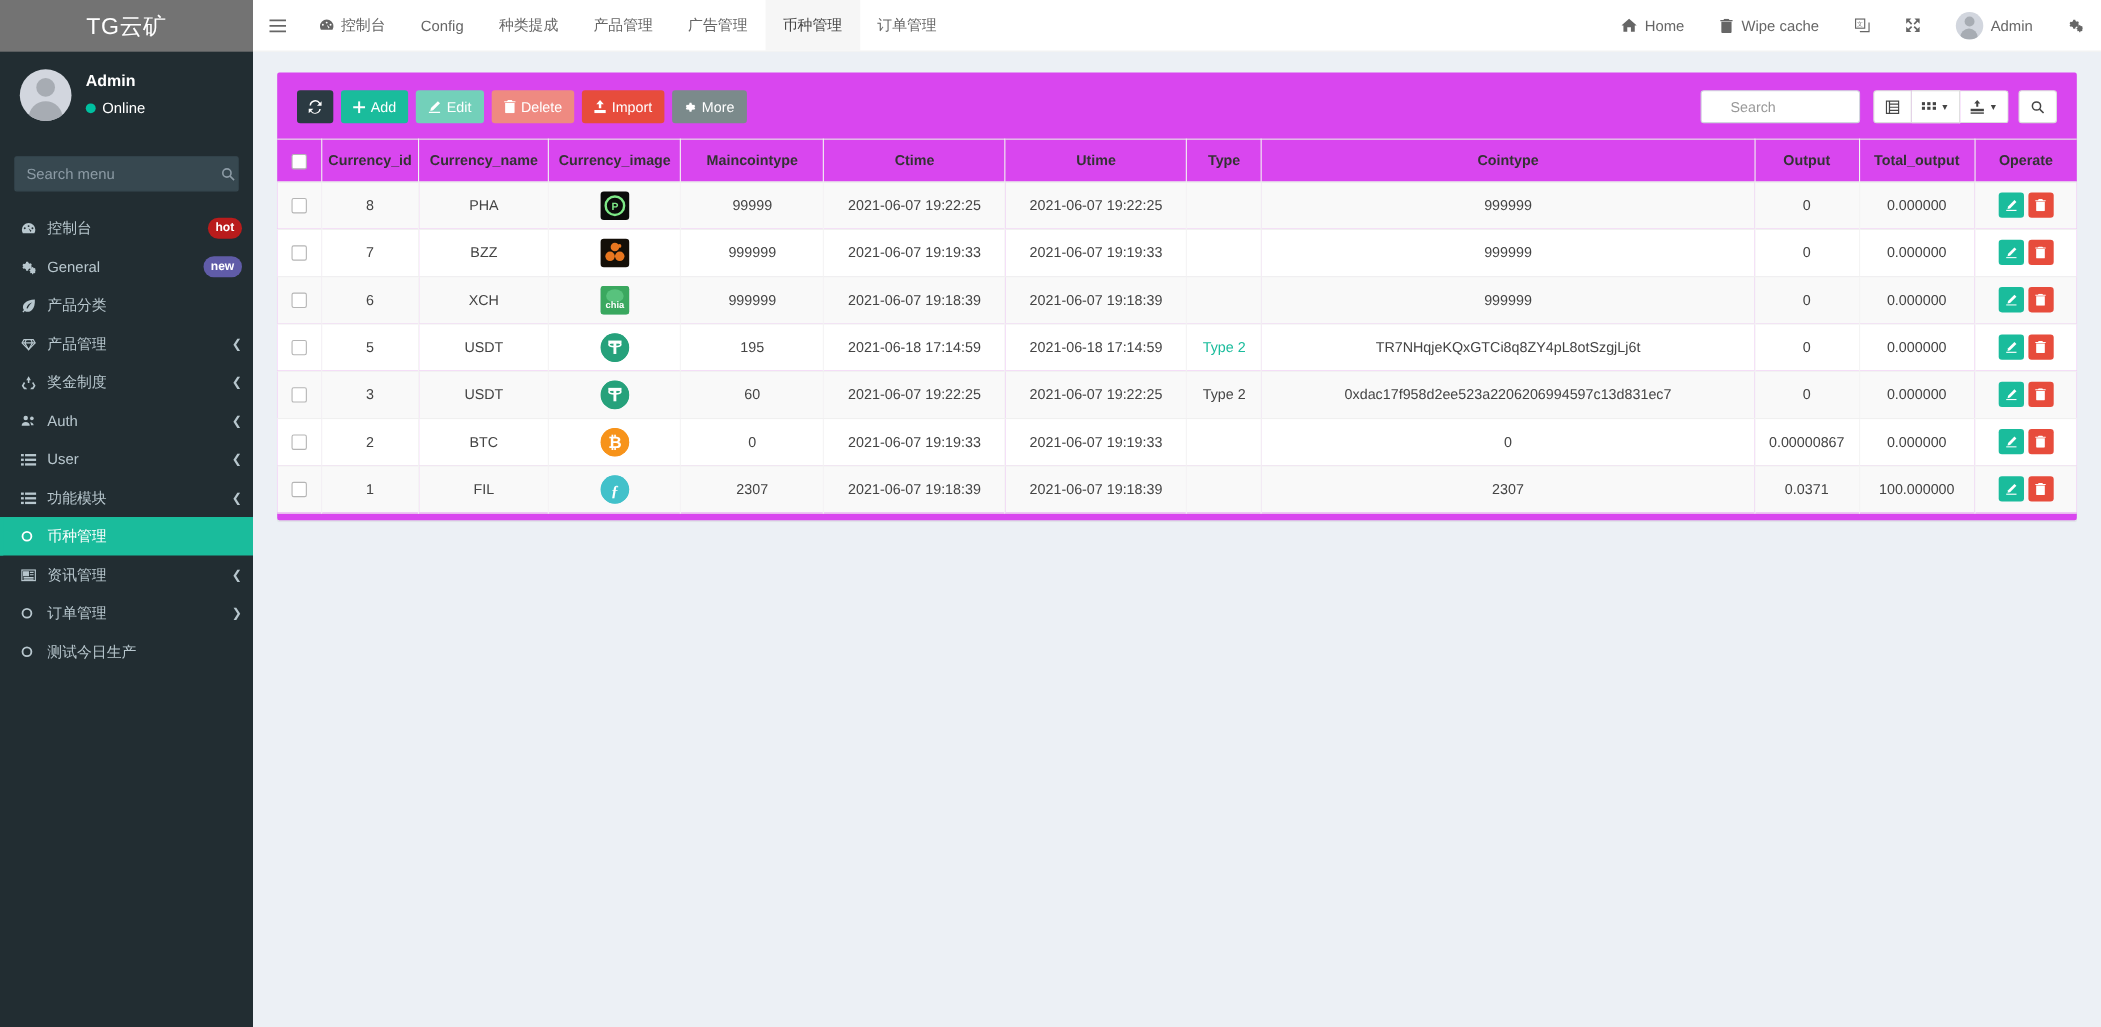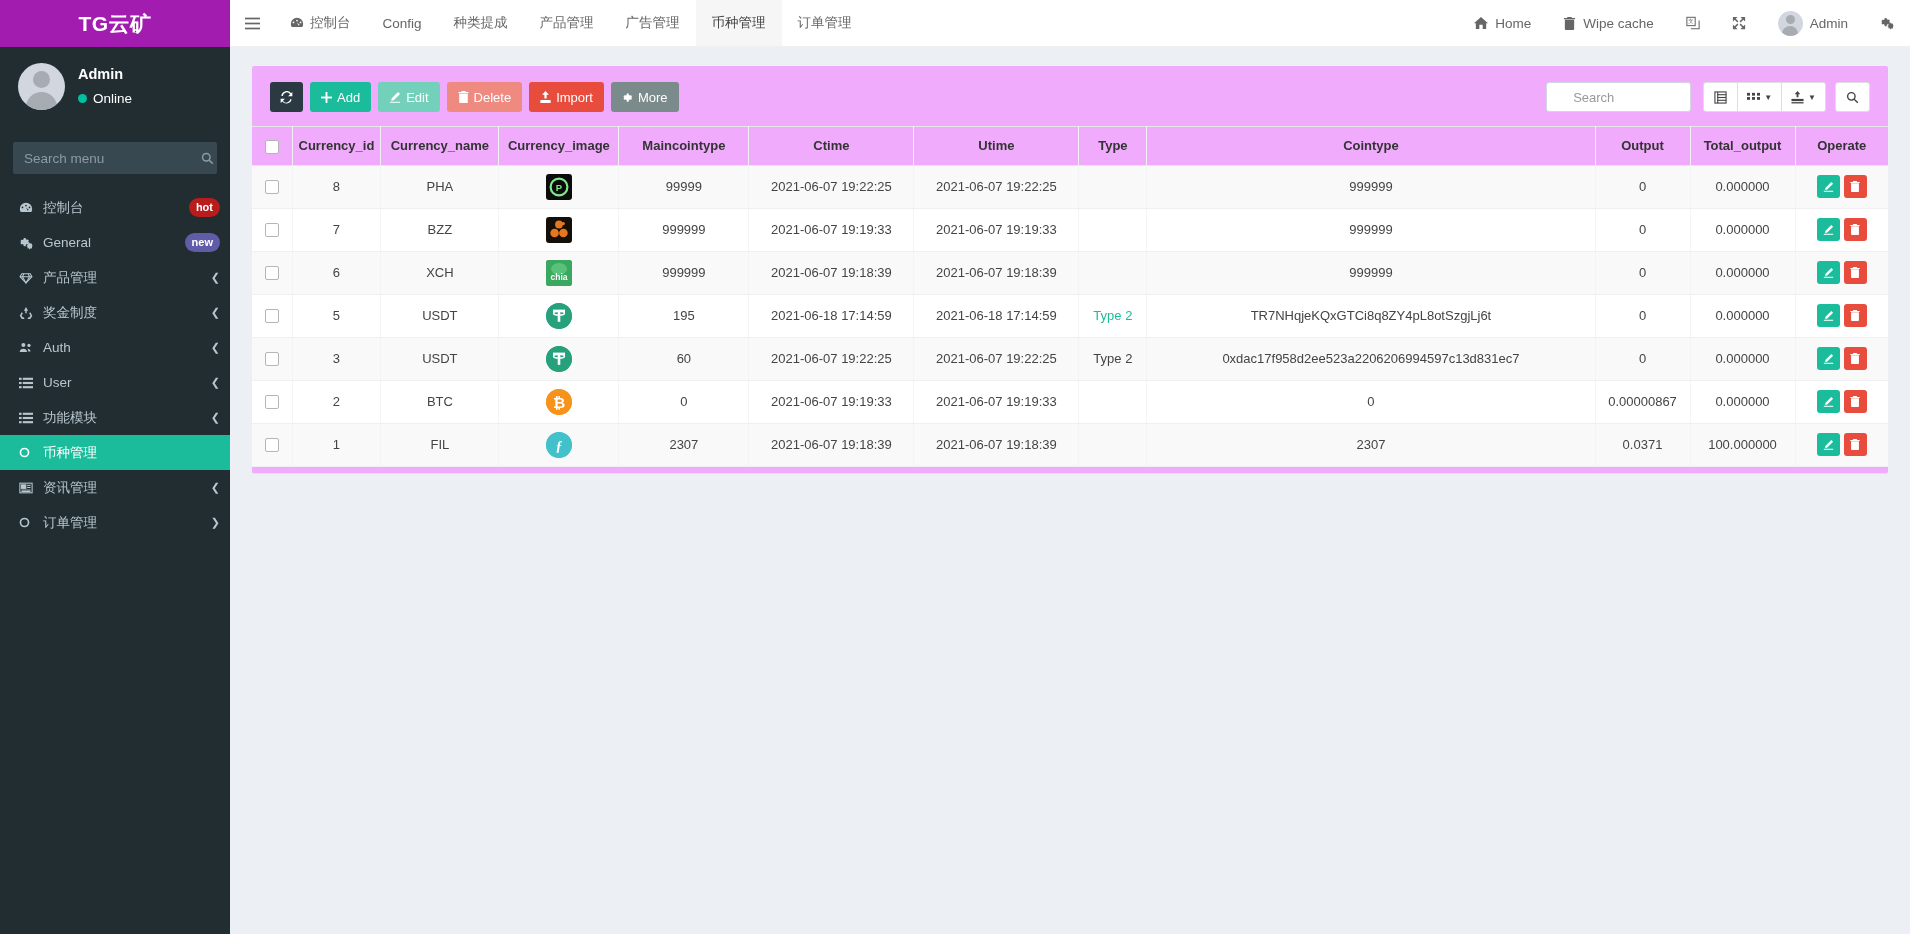--- a/index.html
+++ b/index.html
@@ -15,23 +15,23 @@
   #sidebar {
     width: 230px; height: 934px;
     background: #222d32;
     flex: 0 0 230px;
     overflow: hidden;
     position: relative;
   }
   .brand {
     height: 47px;
     display: flex; align-items: center; justify-content: center;
-    color: #fff; font-size: 21px; font-weight: 700;
+    color: #fff; font-size: 21px; font-weight: 400;
     letter-spacing: .5px;
-    background: #a21caf;
+    background: #737373;
   }
   .user-panel {
     padding: 16px 12px 16px 18px;
     display: flex; align-items: center; gap: 13px;
   }
   .avatar {
     width: 47px; height: 47px; border-radius: 50%;
     background: #d2d6de; position: relative; overflow: hidden;
     flex: 0 0 47px;
   }
@@ -110,21 +110,21 @@
   .mini-avatar::before {
     content: ""; position: absolute; width: 9px; height: 9px; border-radius: 50%;
     background: #a7acb3; left: 8px; top: 4px;
   }
   .mini-avatar::after {
     content: ""; position: absolute; width: 16px; height: 10px; border-radius: 9px 9px 0 0;
     background: #a7acb3; left: 4.5px; top: 15px;
   }
 
   .content { padding: 19px 22px 0 22px; flex: 1; overflow: hidden; }
-  .card { background: #f0abfc; border-radius: 2px; padding: 0 0 6px 0; box-shadow: 0 1px 1px rgba(0,0,0,.06); }
+  .card { background: #d946ef; border-radius: 2px; padding: 0 0 6px 0; box-shadow: 0 1px 1px rgba(0,0,0,.06); }
 
   .toolbar {
     display: flex; align-items: center; padding: 16px 18px 14px 18px; gap: 0;
   }
   .btn {
     height: 30px; border: none; border-radius: 3px; color: #fff;
     font-size: 13px; font-family: inherit; cursor: pointer;
     display: inline-flex; align-items: center; gap: 5px; padding: 0 11px;
     margin-right: 7px; white-space: nowrap;
   }
@@ -245,20 +245,30 @@
               <path d="M6.3 4.4A2.2 2.2 0 1 0 6.3 8.8 2.2 2.2 0 0 0 6.3 4.4zm5.1 3.1L10.4 6.6l1-1-1-1.7-1.3.4-1.2-.7L7.5 2.2H5.5L5.1 3.9l-1.2.7-1.3-.4-1 1.7 1 1-1 1 1 1.7 1.3-.4 1.2.7.4 1.7h2l.4-1.7 1.2-.7 1.3.4 1-1.7zM12.6 9.4a1.5 1.5 0 1 0 0 3 1.5 1.5 0 0 0 0-3zm2.8 1.2l-.7-.5.3-.8-.6-.7-.8.3-.6-.3-.3-.8h-.9l-.3.8-.6.3-.8-.3-.6.7.4.8-.3.6-.8.3v.9l.8.3.3.6-.4.8.6.7.8-.3.6.3.3.8h.9l.3-.8.6-.3.8.3.6-.7-.3-.8.3-.6z"></path>
             </svg>
           </span>
           <span class="mlabel">General</span>
           <span class="badge new">new</span>
         </a>
       </li>
       <li>
         <a href="#">
           <span class="mi">
+            <svg width="14" height="14" viewBox="0 0 16 16" fill="currentColor">
+              <path d="M14.5 1.5C10 1.8 6.4 2.7 4 5.1c-2.4 2.4-2.3 5.7-.8 7.3l-1.6 1.6.9.9 1.6-1.6c1.7 1.4 5 1.5 7.4-.9 2.4-2.4 3.2-6 3-10.9zM5.8 10.6c.6-3 2.9-5.1 6.2-6.2-2.2 1.8-3.9 3.8-5 6.4z"></path>
+            </svg>
+          </span>
+          <span class="mlabel">产品分类</span>
+        </a>
+      </li>
+      <li>
+        <a href="#">
+          <span class="mi">
             <svg width="14" height="14" viewBox="0 0 16 16" fill="none" stroke="currentColor" stroke-width="1.2">
               <path d="M3.2 3.2h9.6l2 3.3L8 13.6 1.2 6.5z"></path>
               <path d="M1.2 6.5h13.6M5.5 3.2 4 6.5 8 13.6l4-7.1-1.5-3.3"></path>
             </svg>
           </span>
           <span class="mlabel">产品管理</span>
           <span class="caret">❮</span>
         </a>
       </li>
       <li>
@@ -345,20 +355,30 @@
       </li>
       <li>
         <a href="#">
           <span class="mi">
             <svg width="11" height="11" viewBox="0 0 12 12" fill="none" stroke="currentColor" stroke-width="1.8">
               <circle cx="6" cy="6" r="4.4"></circle>
             </svg>
           </span>
           <span class="mlabel">订单管理</span>
           <span class="caret">❯</span>
+        </a>
+      </li>
+      <li>
+        <a href="#">
+          <span class="mi">
+            <svg width="11" height="11" viewBox="0 0 12 12" fill="none" stroke="currentColor" stroke-width="1.8">
+              <circle cx="6" cy="6" r="4.4"></circle>
+            </svg>
+          </span>
+          <span class="mlabel">测试今日生产</span>
         </a>
       </li>
     </ul>
 </aside>
 
 <div id="main">
 
   <nav class="navbar">
     <div class="nav-toggle">
       <svg width="17" height="13" viewBox="0 0 17 13" stroke="#666" stroke-width="1.7">

